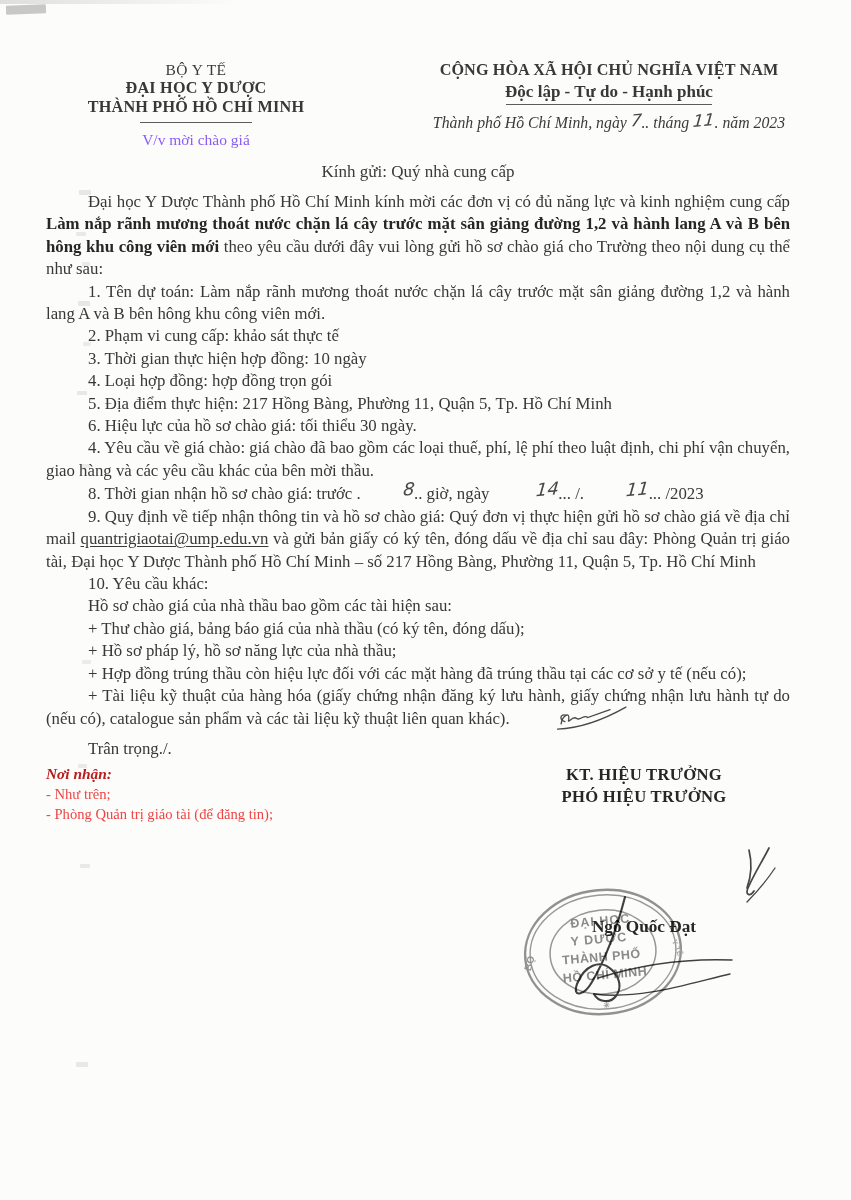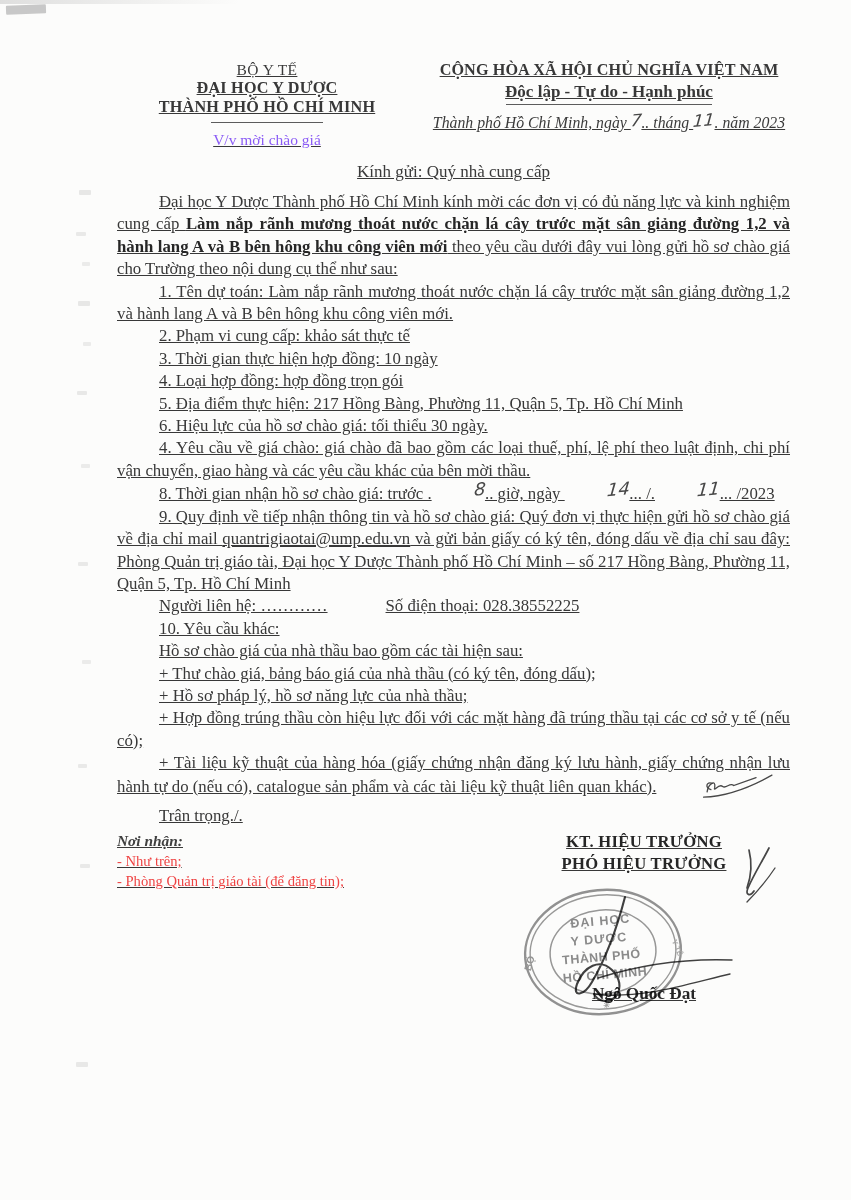--- a/index.html
+++ b/index.html
@@ -1,19 +1,19 @@
 <!DOCTYPE html>
 <html><head>
 <meta charset="utf-8">
 <style>
   html,body{margin:0;padding:0;background:#ffffff;}
   body{width:851px;height:1200px;overflow:hidden;position:relative;
        font-family:"Liberation Serif",serif;color:#383838;}
   .page{position:relative;width:851px;height:1200px;background:#fcfcfb;}
-  .content{padding:0 61px 0 117px;text-decoration:underline;}
+  .content{padding:0 61px 0 46px;}
   .b{font-weight:bold;color:#262626;}
   .u{text-decoration:underline;text-underline-offset:2px;}
   .center{text-align:center;}
 
   
   .hdr{display:flex;padding-top:60px;}
   .hdr-left{width:268px;margin-left:16px;text-align:center;line-height:19px;}
   .hdr-left .l1{font-size:15.5px;letter-spacing:.4px;color:#3a3a3a;}
   .hdr-left .l2,.hdr-left .l3{font-size:16.2px;font-weight:bold;letter-spacing:.2px;}
   .rule{height:1px;background:#5c5c5c;}
@@ -34,21 +34,21 @@
   .salutation{margin-top:13px;font-size:17px;color:#3a3a3a;}
   .para{font-size:16.8px;line-height:22.4px;text-align:justify;text-indent:42px;
         margin:0;color:#383838;}
   .para.first{margin-top:9px;}
   .phone{margin-left:58px;}
   .initials{display:inline-block;vertical-align:-7px;margin-left:3px;transform:rotate(-5deg);}
 
   
   .bottom{display:flex;margin-top:4px;}
   .recipients{line-height:20px;}
-  .recipients .rt{font-size:15.4px;font-weight:bold;font-style:italic;color:#404040;}
+  .recipients .rt{font-size:15.4px;font-weight:bold;font-style:italic;color:#b91c1c;}
   .recipients .rl{font-size:14.6px;color:#ef4444;}
   .sigblock{margin-left:auto;width:292px;text-align:center;line-height:22px;}
   .sigblock .t{font-size:16.6px;font-weight:bold;letter-spacing:.3px;color:#262626;}
   .signame{margin-top:108px;font-size:17.2px;font-weight:bold;color:#262626;}
 
   
   .overlay{position:absolute;mix-blend-mode:multiply;pointer-events:none;}
   .stamp-svg{left:516px;top:884px;opacity:.92;}
   .sig-svg{left:532px;top:886px;}
   .flourish-svg{left:737px;top:846px;}
@@ -105,21 +105,20 @@
     <p class="para">3. Thời gian thực hiện hợp đồng: 10 ngày</p>
     <p class="para">4. Loại hợp đồng: hợp đồng trọn gói</p>
     <p class="para">5. Địa điểm thực hiện: 217 Hồng Bàng, Phường 11, Quận 5, Tp. Hồ Chí Minh</p>
     <p class="para">6. Hiệu lực của hồ sơ chào giá: tối thiểu 30 ngày.</p>
     <p class="para">4. Yêu cầu về giá chào: giá chào đã bao gồm các loại thuế, phí, lệ phí theo luật định, chi phí vận chuyển, giao hàng và các yêu cầu khác của bên mời thầu.</p>
 
     <p class="para"><span>8. Thời gian nhận hồ sơ chào giá: trước .</span><span class="hand">8</span><span>.. giờ, ngày  </span><span class="hand">14</span><span>... /.</span><span class="hand">11</span><span>... /2023</span></p>
 
     <p class="para"><span>9. Quy định về tiếp nhận thông tin và hồ sơ chào giá: Quý đơn vị thực hiện gửi hồ sơ chào giá về địa chỉ mail </span><span class="u">quantrigiaotai@ump.edu.vn</span><span> và gửi bản giấy có ký tên, đóng dấu về địa chỉ sau đây: Phòng Quản trị giáo tài, Đại học Y Dược Thành phố Hồ Chí Minh – số 217 Hồng Bàng, Phường 11, Quận 5, Tp. Hồ Chí Minh</span></p>
 
-    <p class="para"><span>Người liên hệ: …………</span><span class="phone">Số điện thoại: 028.38552225</span></p>
 
     <p class="para">10. Yêu cầu khác:</p>
     <p class="para">Hồ sơ chào giá của nhà thầu bao gồm các tài hiện sau:</p>
     <p class="para">+ Thư chào giá, bảng báo giá của nhà thầu (có ký tên, đóng dấu);</p>
     <p class="para">+ Hồ sơ pháp lý, hồ sơ năng lực của nhà thầu;</p>
     <p class="para">+ Hợp đồng trúng thầu còn hiệu lực đối với các mặt hàng đã trúng thầu tại các cơ sở y tế (nếu có);</p>
     <p class="para"><span>+ Tài liệu kỹ thuật của hàng hóa (giấy chứng nhận đăng ký lưu hành, giấy chứng nhận lưu hành tự do (nếu có), catalogue sản phẩm và các tài liệu kỹ thuật liên quan khác).</span><span class="initials"><svg width="74" height="24" viewBox="0 0 74 24">
             <g fill="none" stroke="#484848" stroke-width="1.3" stroke-linecap="round">
               <path d="M6,16 C8,8 16,4 14,12 C12,18 18,8 22,12 C25,15 30,8 33,12 L56,6"></path>
               <path d="M2,21 C24,22 50,15 72,5"></path>

